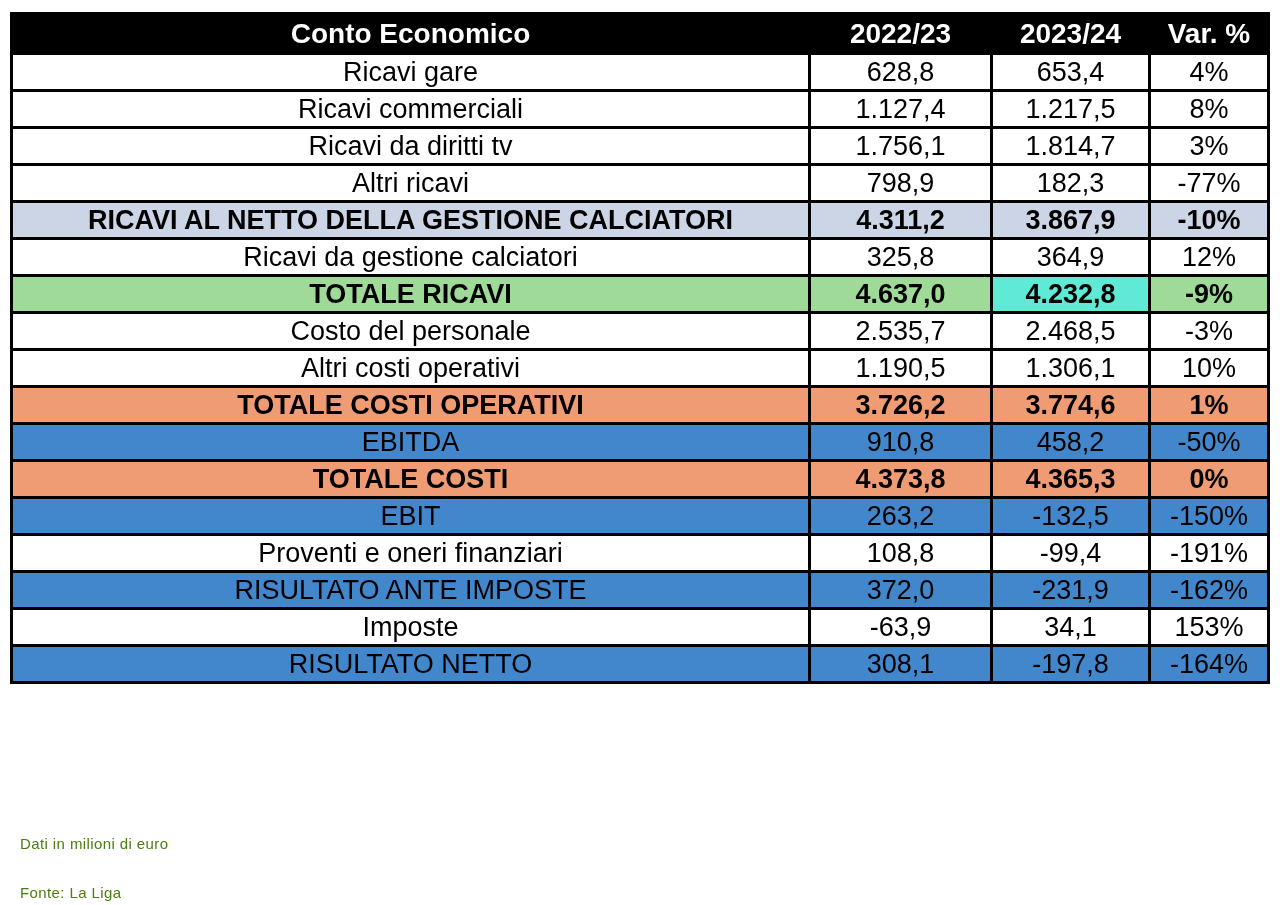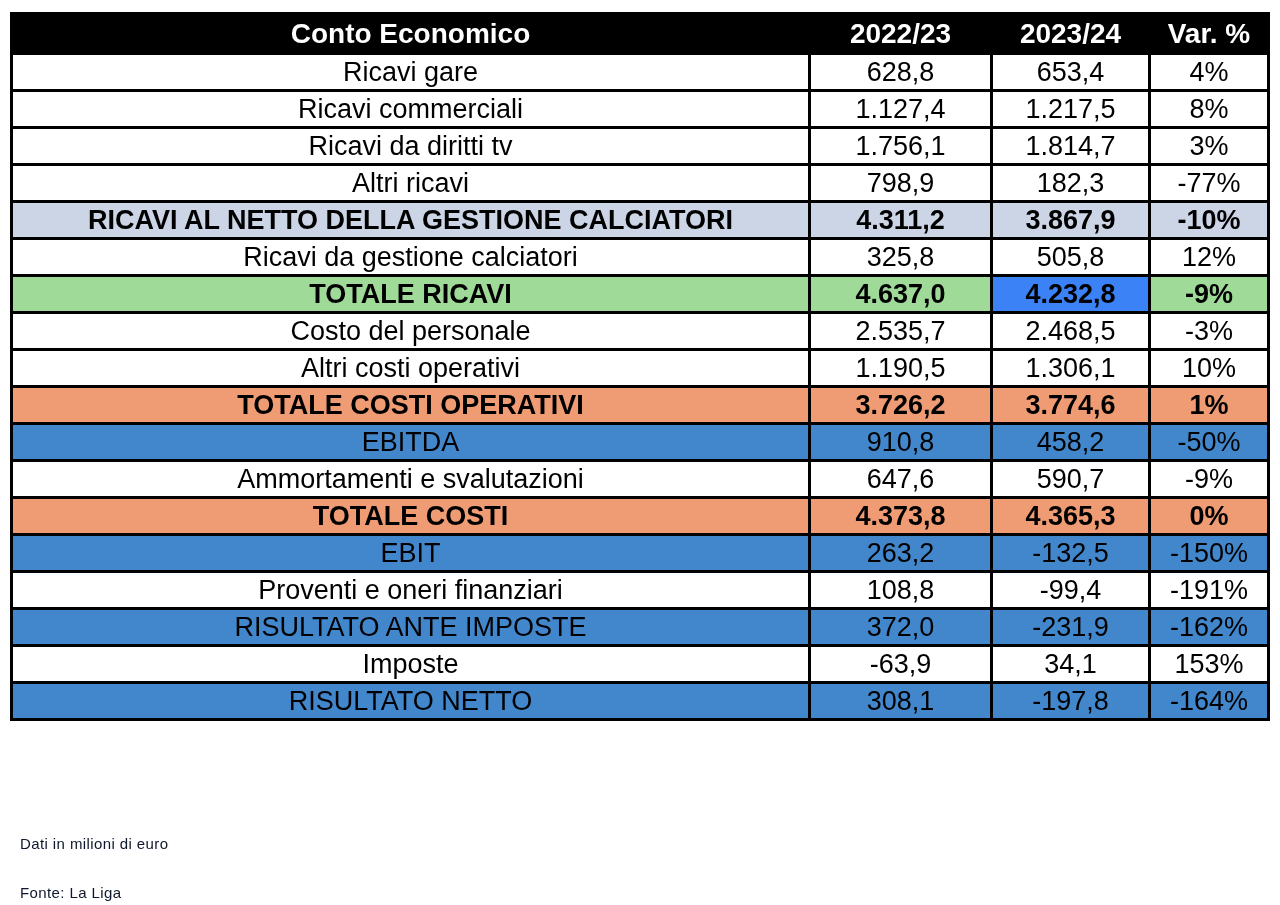--- a/index.html
+++ b/index.html
@@ -23,21 +23,21 @@
   }
   td { font-size:27px; height:37px; background:#ffffff; }
   tr.row-none td      { font-weight:400; }
   tr.row-lavender td  { font-weight:700; }
   tr.row-green td     { font-weight:700; }
   tr.row-orange td    { font-weight:700; }
   tr.row-blue td      { font-weight:400; }
 
   .note {
     position:absolute; left:20px;
-    font-size:15px; color:#0f172a; letter-spacing:0.4px;
+    font-size:15px; color:#4d7c0f; letter-spacing:0.4px;
   }
   .note-units  { top:835px; }
   .note-source { top:884px; }
 </style>
 </head>
 <body>
 
 <div class="page">
 
   <table class="income">
@@ -82,27 +82,27 @@
         </tr>
         <tr class="row-lavender">
           <td style="background: rgb(204, 213, 230);">RICAVI AL NETTO DELLA GESTIONE CALCIATORI</td>
           <td style="background: rgb(204, 213, 230); margin-top: 27px;">4.311,2</td>
           <td style="background: rgb(204, 213, 230);">3.867,9</td>
           <td style="background: rgb(204, 213, 230);">-10%</td>
         </tr>
         <tr class="row-none">
           <td>Ricavi da gestione calciatori</td>
           <td>325,8</td>
-          <td>505,8</td>
+          <td>364,9</td>
           <td>12%</td>
         </tr>
         <tr class="row-green">
           <td style="background: rgb(159, 218, 153);">TOTALE RICAVI</td>
           <td style="background: rgb(159, 218, 153); text-align: center;">4.637,0</td>
-          <td style="background: #3b82f6;">4.232,8</td>
+          <td style="background: #5eead4;">4.232,8</td>
           <td style="background: rgb(159, 218, 153);">-9%</td>
         </tr>
         <tr class="row-none">
           <td>Costo del personale</td>
           <td>2.535,7</td>
           <td>2.468,5</td>
           <td>-3%</td>
         </tr>
         <tr class="row-none">
           <td>Altri costi operativi</td>
@@ -114,26 +114,20 @@
           <td style="background: rgb(239, 156, 117);">TOTALE COSTI OPERATIVI</td>
           <td style="background: rgb(239, 156, 117);">3.726,2</td>
           <td style="background: rgb(239, 156, 117);">3.774,6</td>
           <td style="background: rgb(239, 156, 117);">1%</td>
         </tr>
         <tr class="row-blue">
           <td style="background: rgb(66, 134, 204);">EBITDA</td>
           <td style="background: rgb(66, 134, 204);">910,8</td>
           <td style="background: rgb(66, 134, 204);">458,2</td>
           <td style="background: rgb(66, 134, 204);">-50%</td>
-        </tr>
-        <tr class="row-none">
-          <td>Ammortamenti e svalutazioni</td>
-          <td>647,6</td>
-          <td>590,7</td>
-          <td>-9%</td>
         </tr>
         <tr class="row-orange">
           <td style="background: rgb(239, 156, 117);">TOTALE COSTI</td>
           <td style="background: rgb(239, 156, 117);">4.373,8</td>
           <td style="background: rgb(239, 156, 117);">4.365,3</td>
           <td style="background: rgb(239, 156, 117);">0%</td>
         </tr>
         <tr class="row-blue">
           <td style="background: rgb(66, 134, 204);">EBIT</td>
           <td style="background: rgb(66, 134, 204);">263,2</td>

